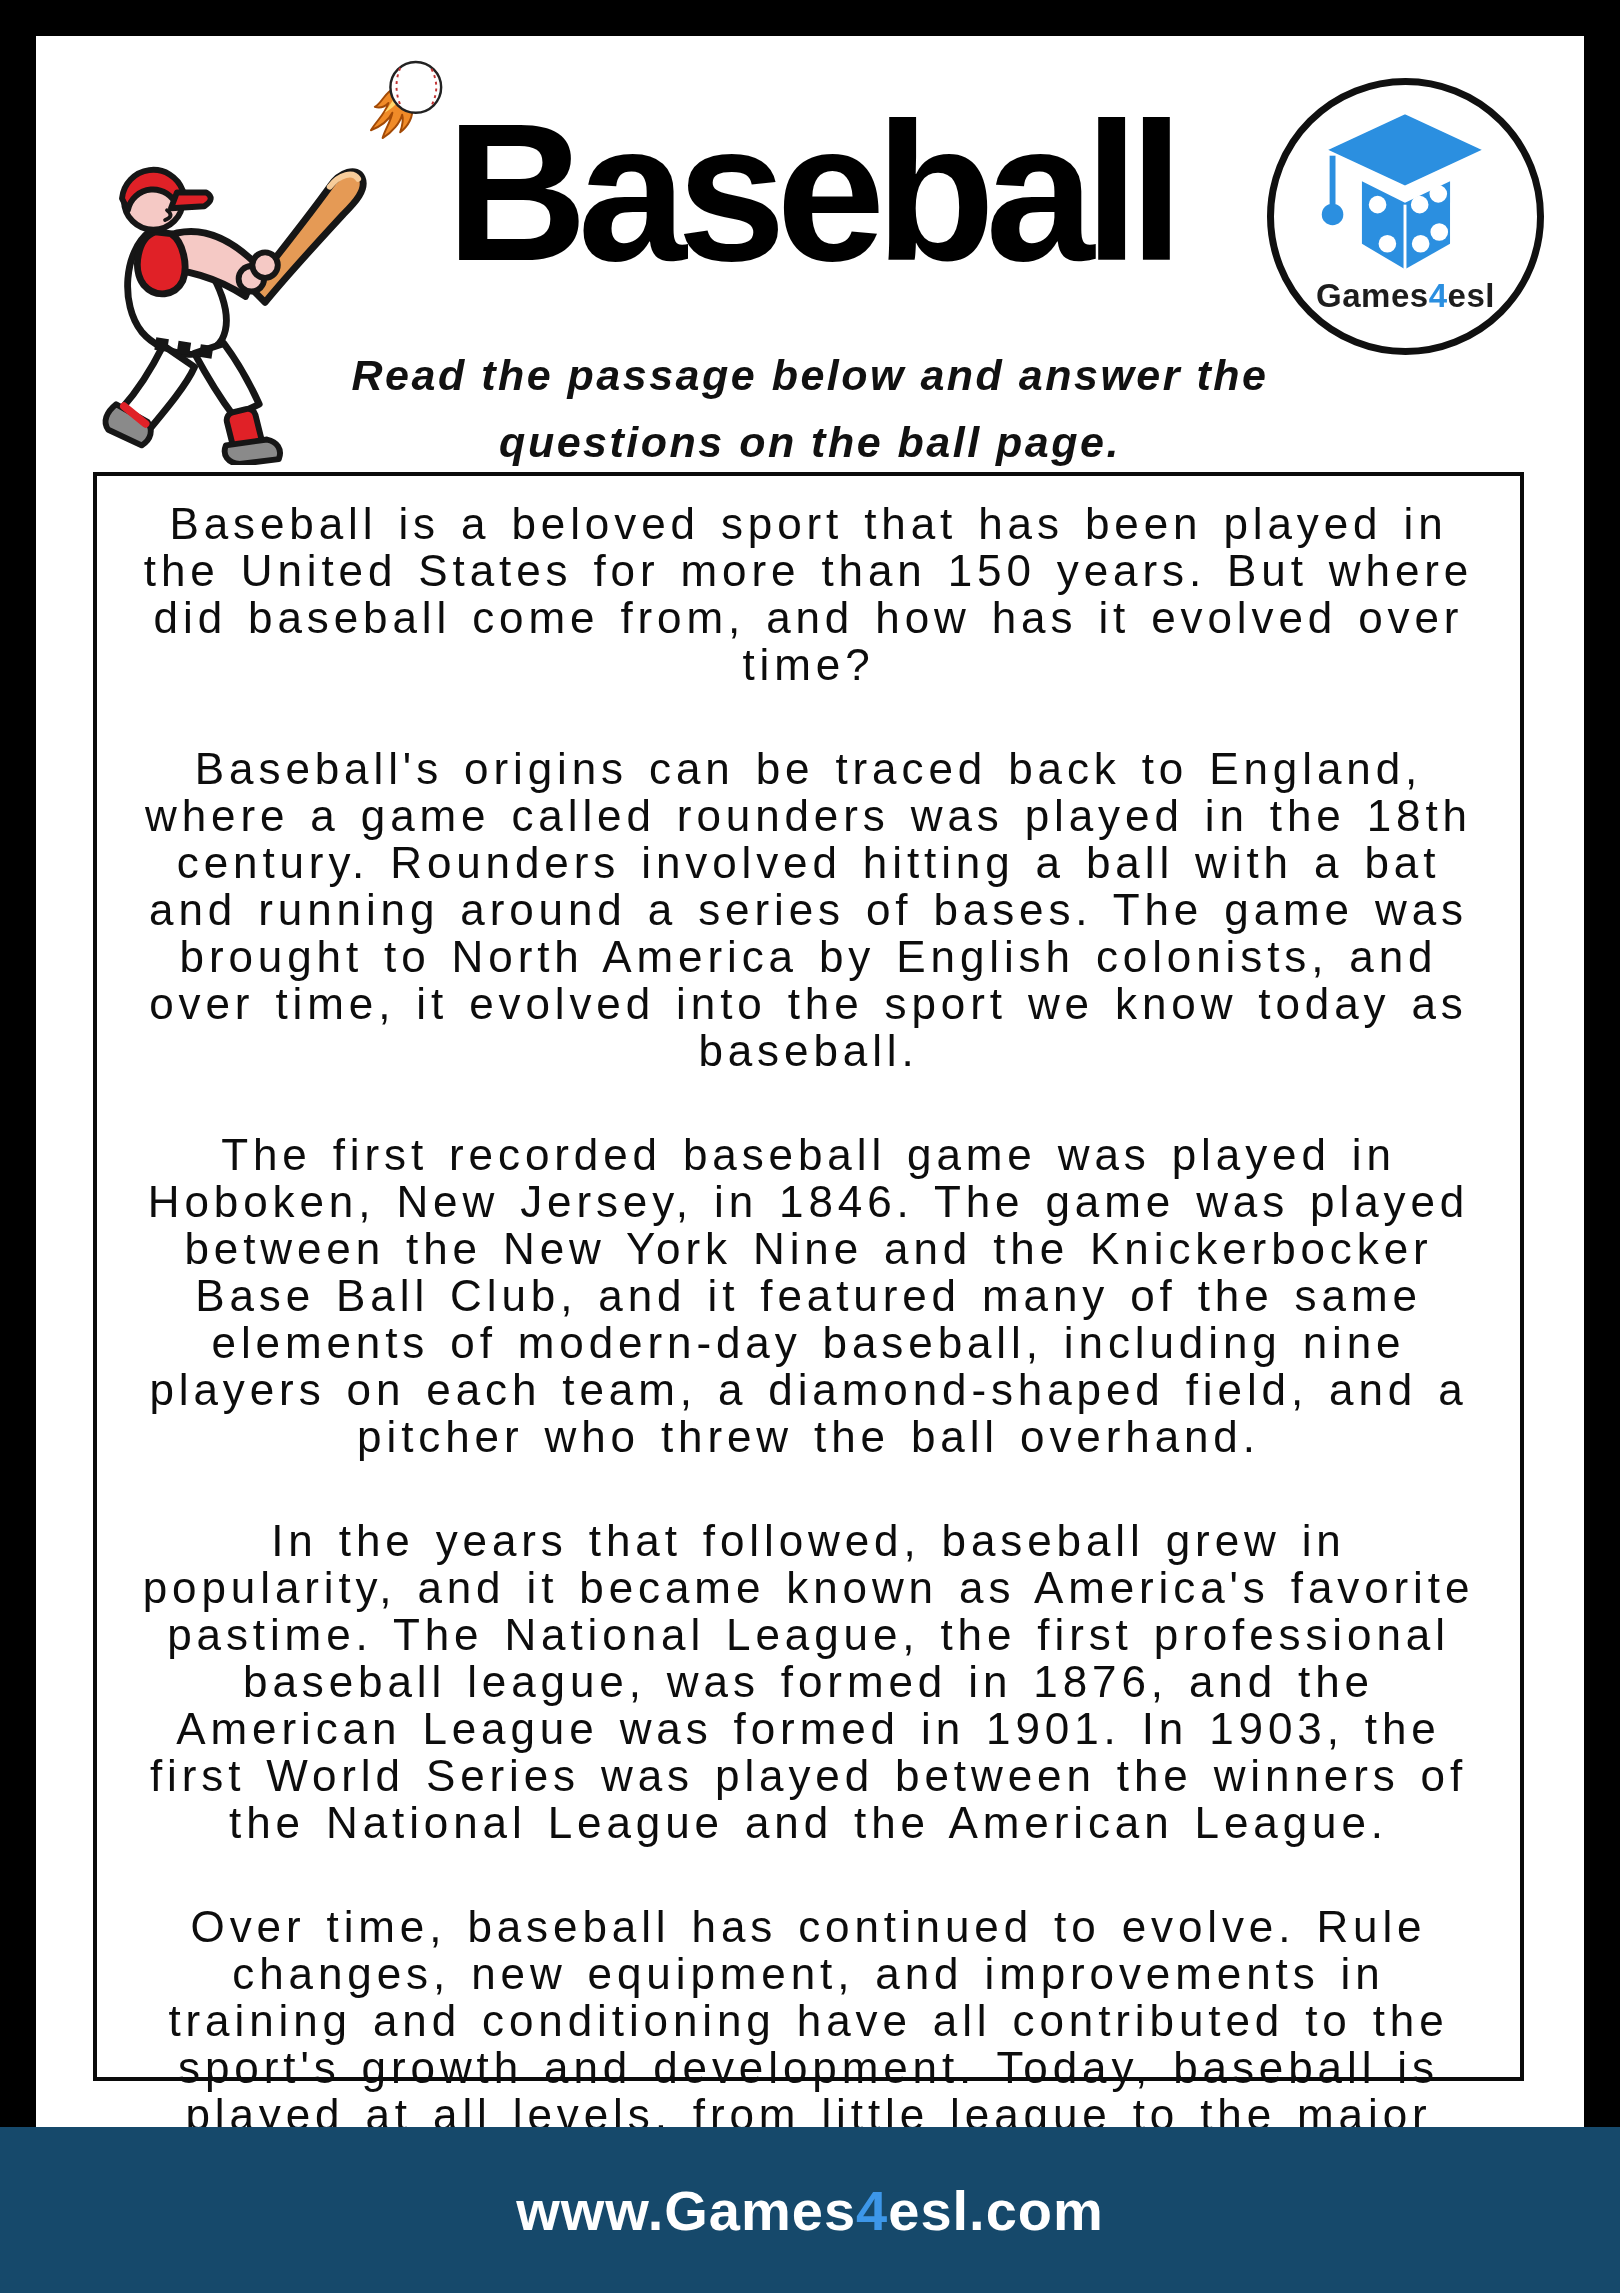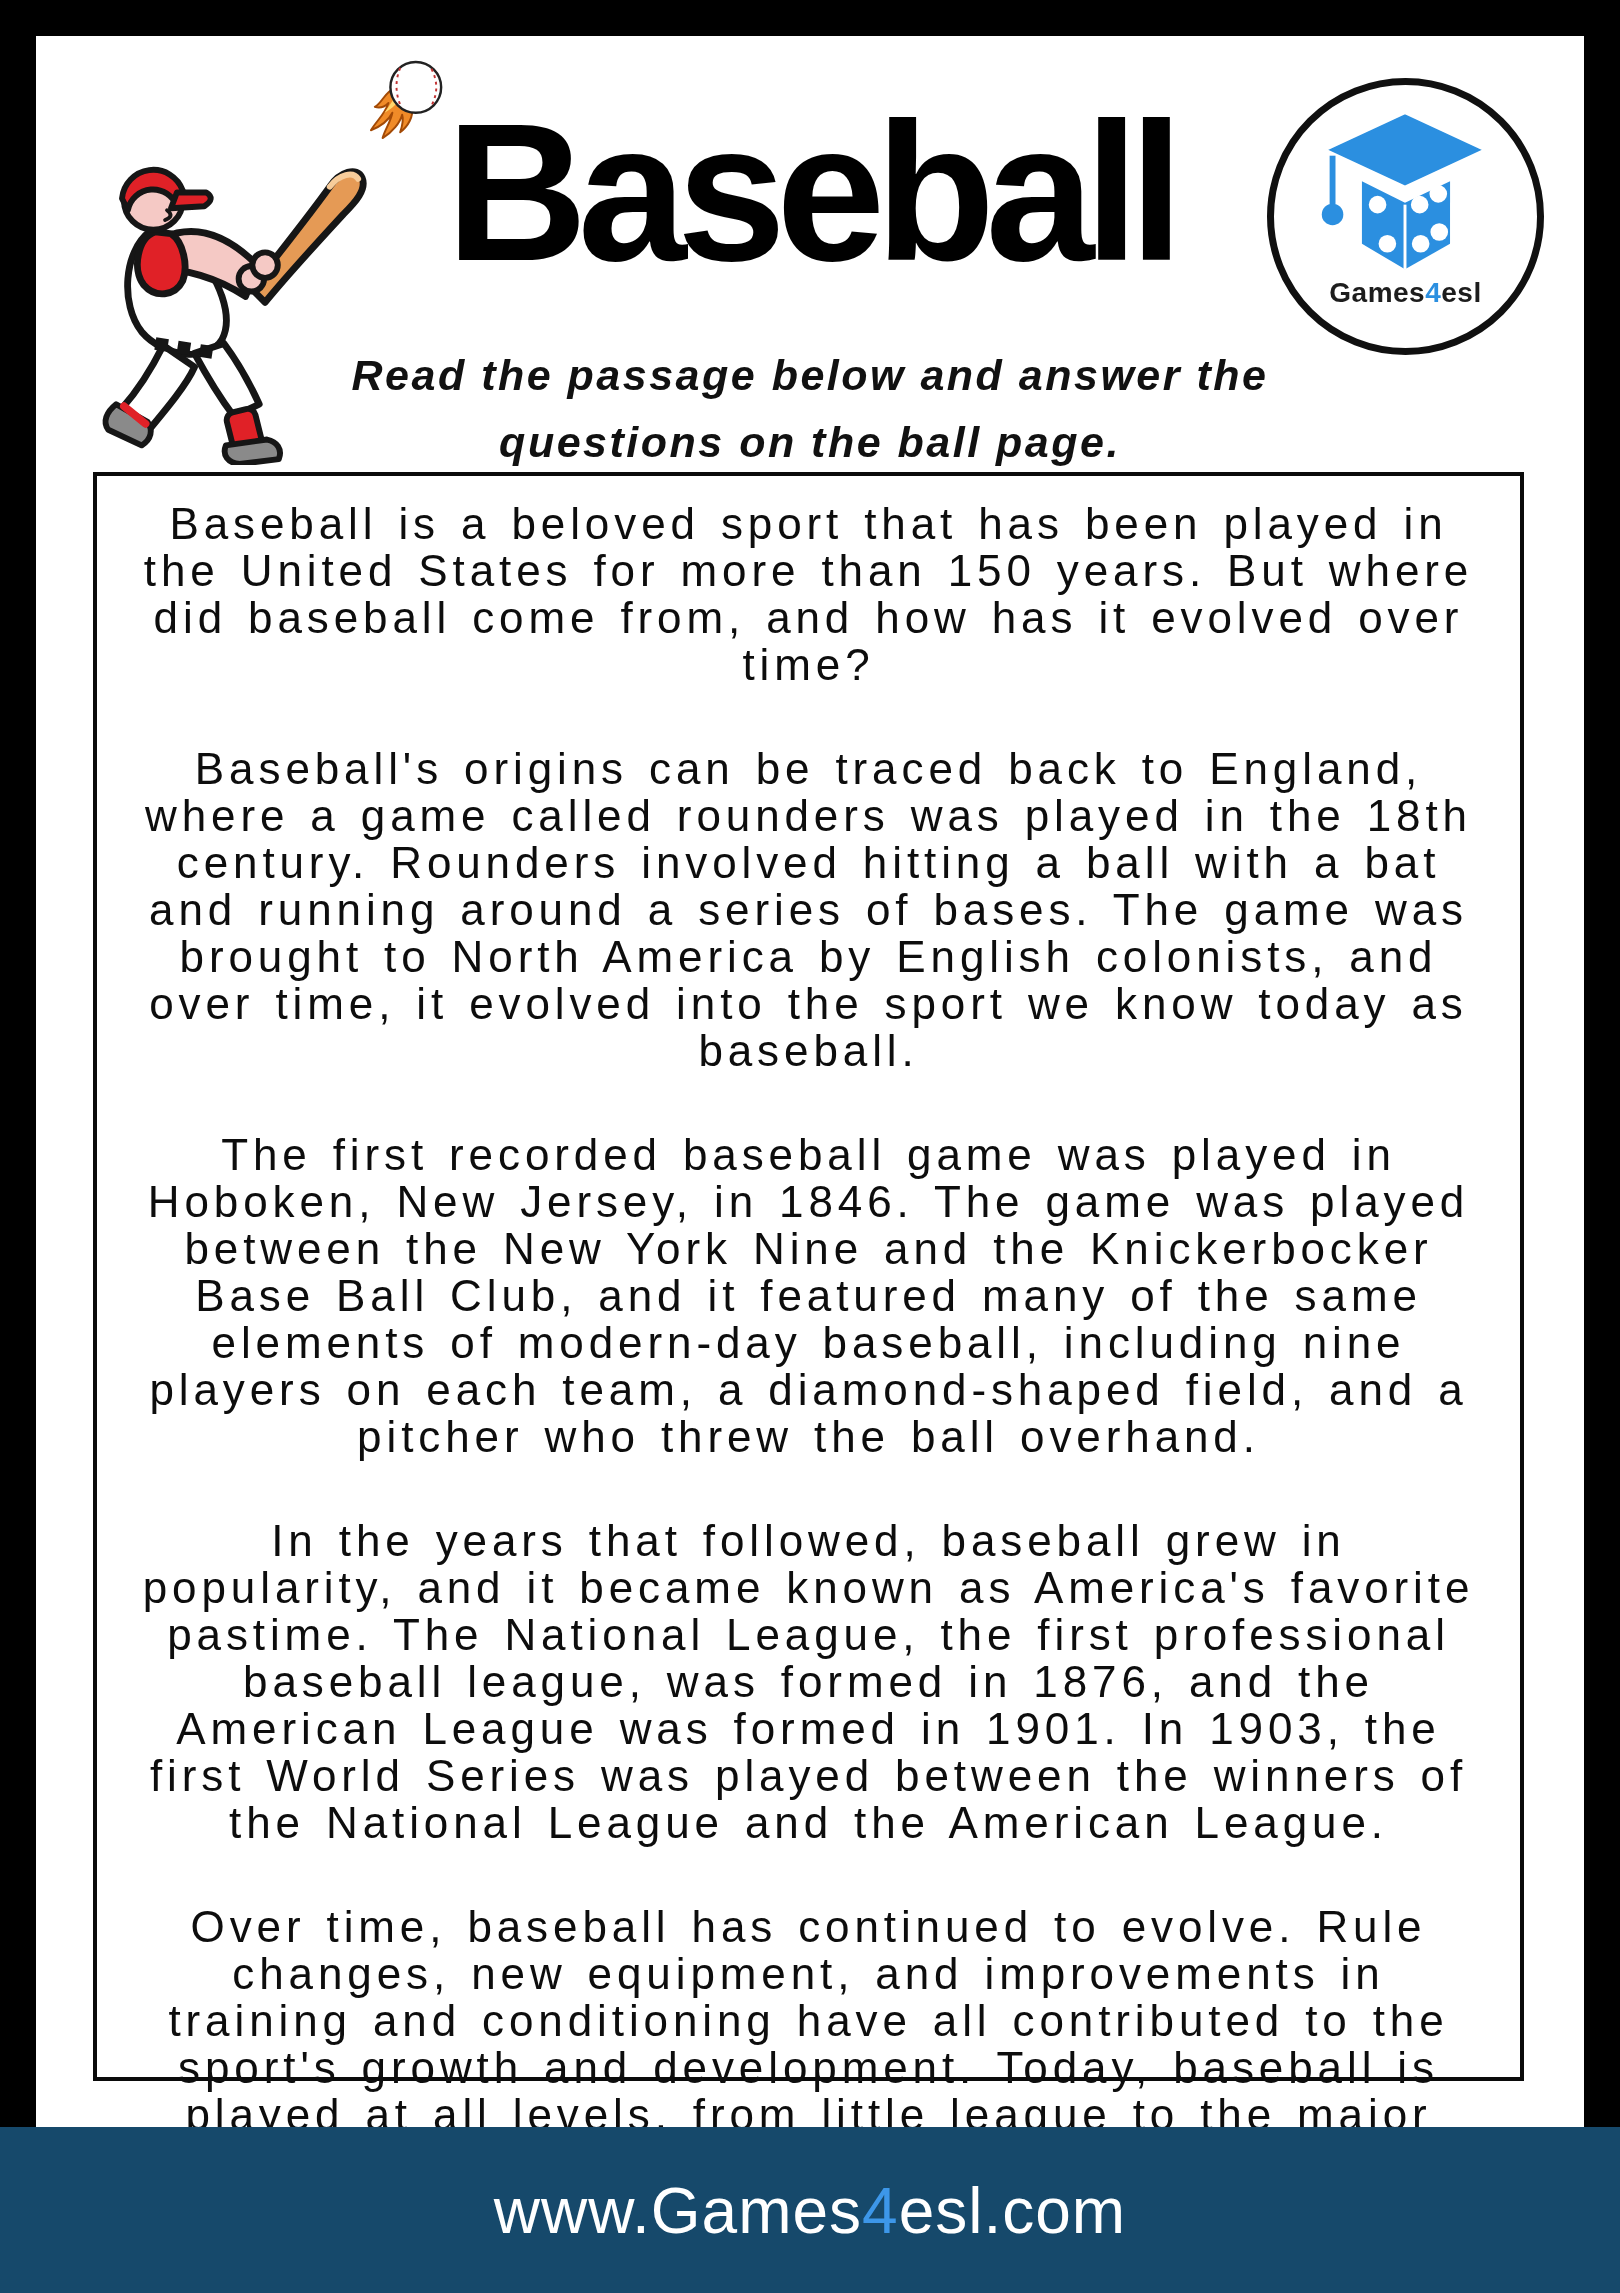--- a/index.html
+++ b/index.html
@@ -34,21 +34,21 @@
   .logo-circle{
     position:absolute;left:1231px;top:42px;
     width:263px;height:263px;
     border:7.8px solid #101010;border-radius:50%;
     background:#fff;
   }
   .logo-art{position:absolute;left:27.4px;top:9.8px;width:208px;height:186px;}
   .logo-text{
     position:absolute;left:0;top:192px;width:263px;
     text-align:center;
-    font-size:28px;font-weight:bold;letter-spacing:0.5px;color:#1d1d1d;
+    font-size:33px;font-weight:bold;letter-spacing:0.5px;color:#1d1d1d;
   }
   .logo-text .accent{color:#2b8fe0;}
   
   .passage-box{
     position:absolute;left:57px;top:436px;
     width:1431px;height:1609px;
     border:4.9px solid #0a0a0a;
     box-sizing:border-box;
     background:#fff;
     padding:23.5px 39px 0 39px;
@@ -61,21 +61,21 @@
     color:#0d0d0d;
   }
   .passage-box p:last-child{margin-bottom:16px;}
   
   .footer-band{
     position:absolute;left:0;top:2127px;width:1620px;height:167px;
     background:#16496b;
     display:flex;align-items:center;justify-content:center;
   }
   .footer-url{
-    font-size:64px;font-weight:400;letter-spacing:1px;color:#ffffff;
+    font-size:56px;font-weight:700;letter-spacing:1px;color:#ffffff;
     line-height:1;
   }
   .footer-url .accent{color:#3d97e9;}
 </style>
 </head>
 <body>
 
 <div id="page">
   <div id="sheet">
 

